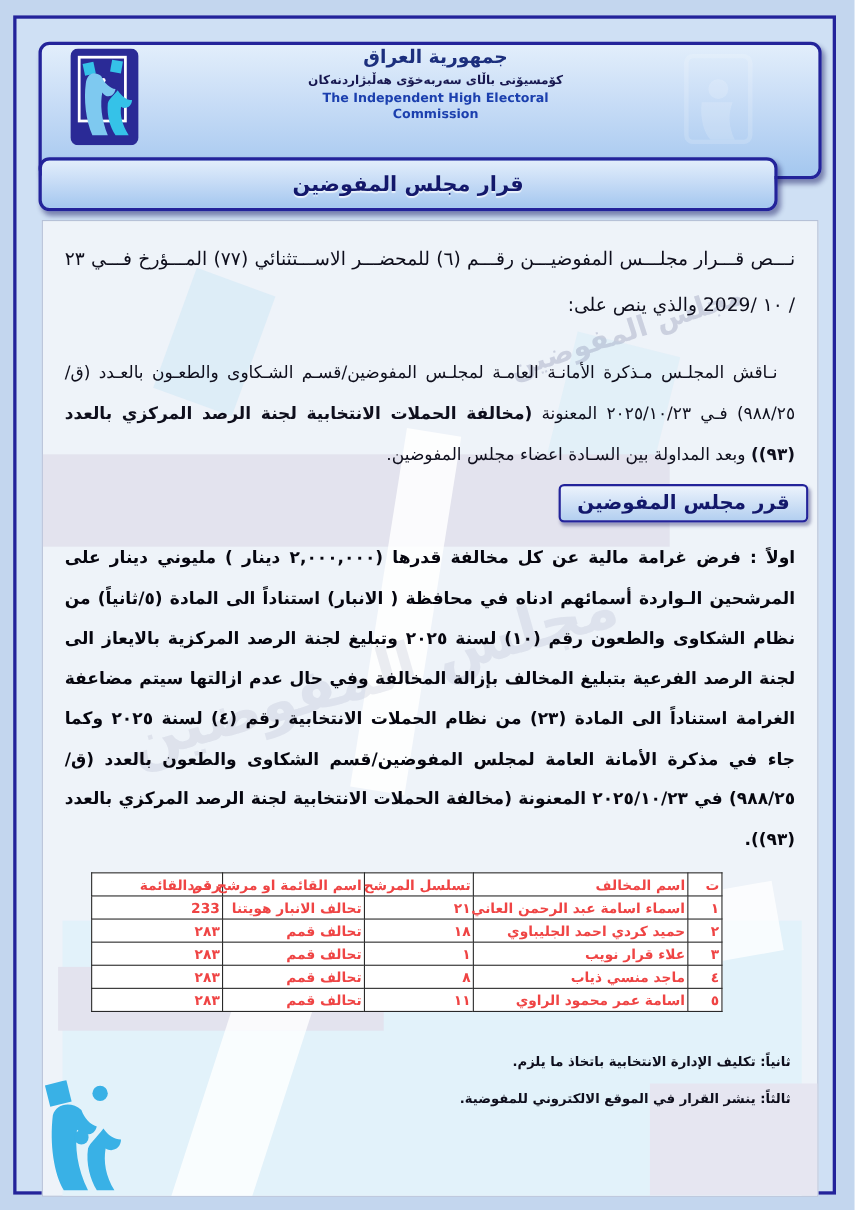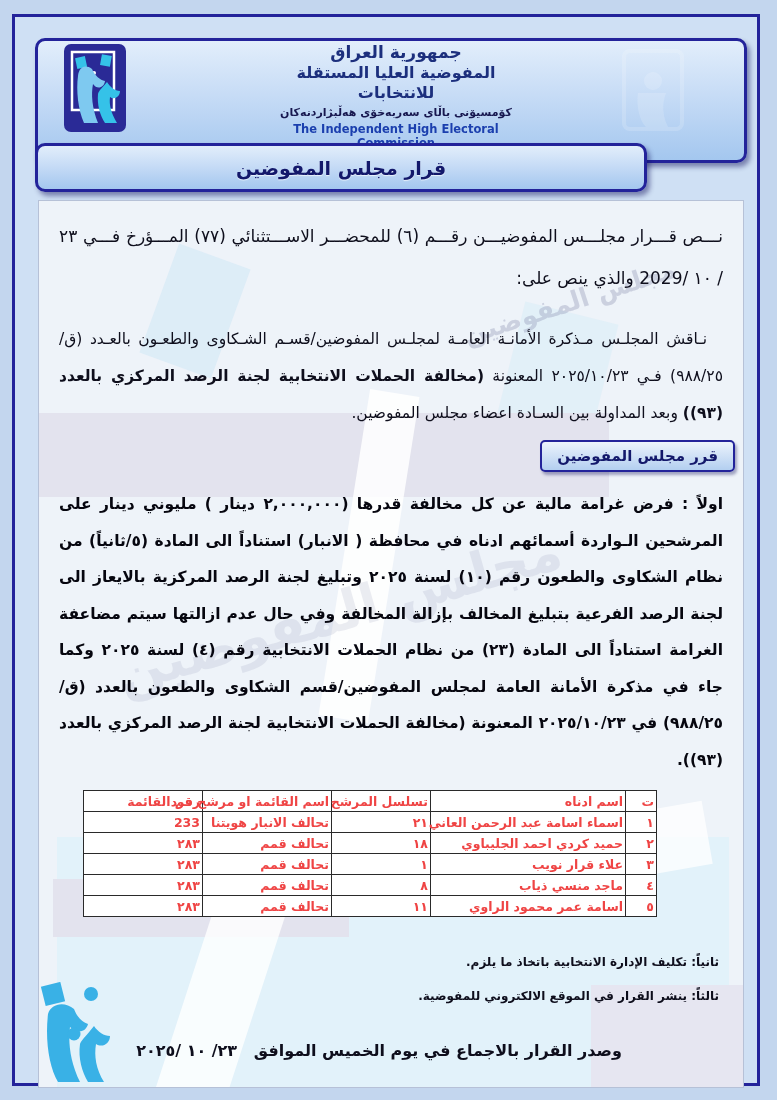--- a/index.html
+++ b/index.html
@@ -5,21 +5,21 @@
   html,body{margin:0;padding:0;}
   #page{position:relative;width:777px;height:1100px;background:#c3d6ee;overflow:hidden;
         font-family:"DejaVu Sans",sans-serif;}
   .frame{position:absolute;left:12px;top:14px;width:748px;height:1072px;
          border:3px solid #23239a;background:#cfe0f4;box-sizing:border-box;}
   
   .chrome{position:absolute;left:35px;box-sizing:border-box;border:3px solid #23239a;border-radius:10px;
           background:linear-gradient(#e2eefb 0%,#c7dcf6 45%,#a4c7ef 100%);
           box-shadow:3px 4px 5px rgba(15,15,90,.45);}
   .hdr{top:38px;width:712px;height:125px;}
-  .bar{top:143px;width:612px;height:49px;display:flex;align-items:center;justify-content:center;border-radius:10px;}
+  .bar{top:143px;width:672px;height:49px;display:flex;align-items:center;justify-content:center;border-radius:10px;}
   .bar .t{font-size:19px;font-weight:bold;color:#13186b;text-shadow:0 1px 1px rgba(255,255,255,.7);}
   .logo{position:absolute;left:26px;top:3px;width:62px;height:88px;}
   .center-block{position:absolute;left:218px;top:1px;width:280px;text-align:center;line-height:1.25;}
   .cb1{font-size:17px;font-weight:bold;color:#1c2f7d;}
   .cb2{font-size:16px;font-weight:bold;color:#1c2f7d;}
   .cb3{font-size:11px;font-weight:bold;color:#17174f;margin-top:3px;text-align:center;}
   .cb4{font-size:11.5px;font-weight:bold;color:#1b3fae;margin-top:2px;}
   .right-block{position:absolute;right:16px;top:12px;width:158px;text-align:center;z-index:1;}
   .rb{font-size:17px;font-weight:bold;color:#181d7c;text-shadow:0 1px 1px rgba(255,255,255,.85);
       margin-bottom:17px;}
@@ -27,21 +27,21 @@
   
   .content{position:absolute;left:38px;top:200px;width:706px;height:888px;background:#eef3f9;
            border:1px solid #b6c1d7;box-sizing:border-box;overflow:hidden;}
   .wm{position:absolute;z-index:0;}
   .content-inner{position:relative;z-index:1;padding:6px 20px 0;direction:rtl;color:#0e0e1c;}
   .para1{font-size:17px;line-height:42px;text-align:justify;margin:8px 0 0;}
   .para2{font-size:15.5px;line-height:37px;text-align:justify;margin:22px 0 0;text-indent:16px;}
   .b{font-weight:bold;}
   .badge{display:inline-block;margin:8px -12px 0 0;border:2px solid #23239a;border-radius:5px;
          background:linear-gradient(#ecf3fc,#b3cff0);padding:5px 15px;font-weight:bold;
-         font-size:15px;color:#13186b;box-shadow:2px 3px 3px rgba(15,15,90,.35);}
+         font-size:18px;color:#13186b;box-shadow:2px 3px 3px rgba(15,15,90,.35);}
   .clause1{font-size:15.5px;font-weight:bold;line-height:36.5px;text-align:justify;margin:14px 0 0;color:#06060f;}
   table.viol{border-collapse:collapse;table-layout:fixed;width:548px;margin:12px 66px 0 auto;
              background:#fff;direction:rtl;}
   table.viol th,table.viol td{border:1.5px solid #2a2a2a;height:20px;text-align:right;
              font-size:12.5px;font-weight:bold;color:#ef4444;padding:0 2px;white-space:nowrap;}
   table.viol th:nth-child(1),table.viol td:nth-child(1){width:26px;}
   table.viol th:nth-child(2),table.viol td:nth-child(2){width:190px;}
   table.viol th:nth-child(3),table.viol td:nth-child(3){width:94px;}
   table.viol th:nth-child(4),table.viol td:nth-child(4){width:124px;}
   table.viol th:nth-child(5),table.viol td:nth-child(5){width:114px;}
@@ -65,21 +65,20 @@
         <rect x="12" y="13" width="10" height="11" transform="rotate(-12 17 18)" fill="#35c2e8"></rect>
         <rect x="37" y="11" width="10" height="11" transform="rotate(10 42 16)" fill="#35c2e8"></rect>
         <circle cx="30" cy="29" r="2" fill="#ffffff"></circle>
         <circle cx="30" cy="36" r="2" fill="#ffffff"></circle>
         <path d="M14,32 C12,46 14,66 20,79 L34,79 C28,64 27,50 29,40 C33,46 40,44 41,37 C36,36 31,32 28,25 C21,20 15,23 14,32 Z" fill="#7ec9f0"></path>
         <path d="M34,50 C33,61 36,71 41,79 L53,79 C47,69 45,61 46,53 C50,56 56,53 56,47 C51,47 46,43 43,38 C39,43 35,46 34,50 Z" fill="#35c2e8"></path>
       </svg>
     </div>
     <div class="center-block">
       <div class="cb1">جمهورية العراق</div>
-      <div class="cb2">المفوضية العليا المستقلة للانتخابات</div>
       <div class="cb3">کۆمسیۆنی باڵای سەربەخۆی هەڵبژاردنەکان</div>
       <div class="cb4">The Independent High Electoral Commission</div>
     </div>
     <div class="hdr-ghost">
       <svg width="86" height="86" viewBox="0 0 86 86">
         <rect x="14" y="4" width="58" height="78" rx="6" fill="none" stroke="#ffffff" stroke-width="4"></rect>
         <circle cx="43" cy="34" r="9" fill="#ffffff"></circle>
         <path d="M28,46 C26,60 30,74 36,80 L58,80 C52,68 52,56 56,46 Z" fill="#ffffff"></path>
       </svg>
     </div>
@@ -111,21 +110,21 @@
       <div>
         <span class="badge">قرر مجلس المفوضين</span>
       </div>
 
       <p class="clause1">اولاً : فرض غرامة مالية عن كل مخالفة قدرها (٢,٠٠٠,٠٠٠ دينار ) مليوني دينار على المرشحين الـواردة أسمائهم ادناه في محافظة ( الانبار) استناداً الى المادة (٥/ثانياً) من نظام الشكاوى والطعون رقم (١٠) لسنة ٢٠٢٥ وتبليغ لجنة الرصد المركزية بالايعاز الى لجنة الرصد الفرعية بتبليغ المخالف بإزالة المخالفة وفي حال عدم ازالتها  سيتم مضاعفة الغرامة استناداً الى المادة (٢٣) من نظام الحملات الانتخابية رقم (٤) لسنة ٢٠٢٥ وكما جاء في مذكرة الأمانة العامة لمجلس المفوضين/قسم الشكاوى والطعون بالعدد (ق/٩٨٨/٢٥) في ٢٠٢٥/١٠/٢٣ المعنونة (مخالفة الحملات الانتخابية لجنة الرصد المركزي بالعدد (٩٣)).</p>
 
       <table class="viol">
         <thead>
           <tr>
               <th>ت</th>
-              <th>اسم ادناه</th>
+              <th>اسم المخالف</th>
               <th>تسلسل المرشح</th>
               <th>اسم القائمة او مرشح فرد</th>
               <th>رقم القائمة</th>
             </tr>
         </thead>
         <tbody>
             <tr>
               <td>١</td>
               <td>اسماء اسامة عبد الرحمن العاني</td>
               <td>٢١</td>
@@ -158,21 +157,20 @@
               <td>اسامة عمر محمود الراوي</td>
               <td>١١</td>
               <td>تحالف قمم</td>
               <td>٢٨٣</td>
             </tr>
           </tbody>
       </table>
 
       <p class="clause-line">ثانياً: تكليف الإدارة الانتخابية باتخاذ ما يلزم.</p>
       <p class="clause-line third">ثالثاً: ينشر القرار في الموقع الالكتروني للمفوضية.</p>
-      <p class="closing">وصدر القرار بالاجماع في يوم الخميس الموافق &nbsp; ٢٣/ ١٠ /٢٠٢٥</p>
     </div>
   </div>
 
   <div class="figure-graphic">
     <svg width="95" height="103" viewBox="0 0 95 103">
       <rect x="15" y="2" width="20" height="20" transform="rotate(-14 25 12)" fill="#39b1e6"></rect>
       <circle cx="63" cy="12" r="7" fill="#39b1e6"></circle>
       <path d="M20,32 C17,58 21,85 30,100 L52,100 C42,80 40,60 42,45 C50,52 58,50 60,42 C54,40 49,35 46,27 C37,19 23,21 20,32 Z" fill="#39b1e6"></path>
       <circle cx="46" cy="52" r="6.5" fill="#39b1e6"></circle>
       <path d="M52,62 C50,76 54,90 60,100 L76,100 C68,87 66,74 68,62 C74,66 82,62 82,54 C76,54 70,50 66,44 C60,52 54,57 52,62 Z" fill="#39b1e6"></path>

